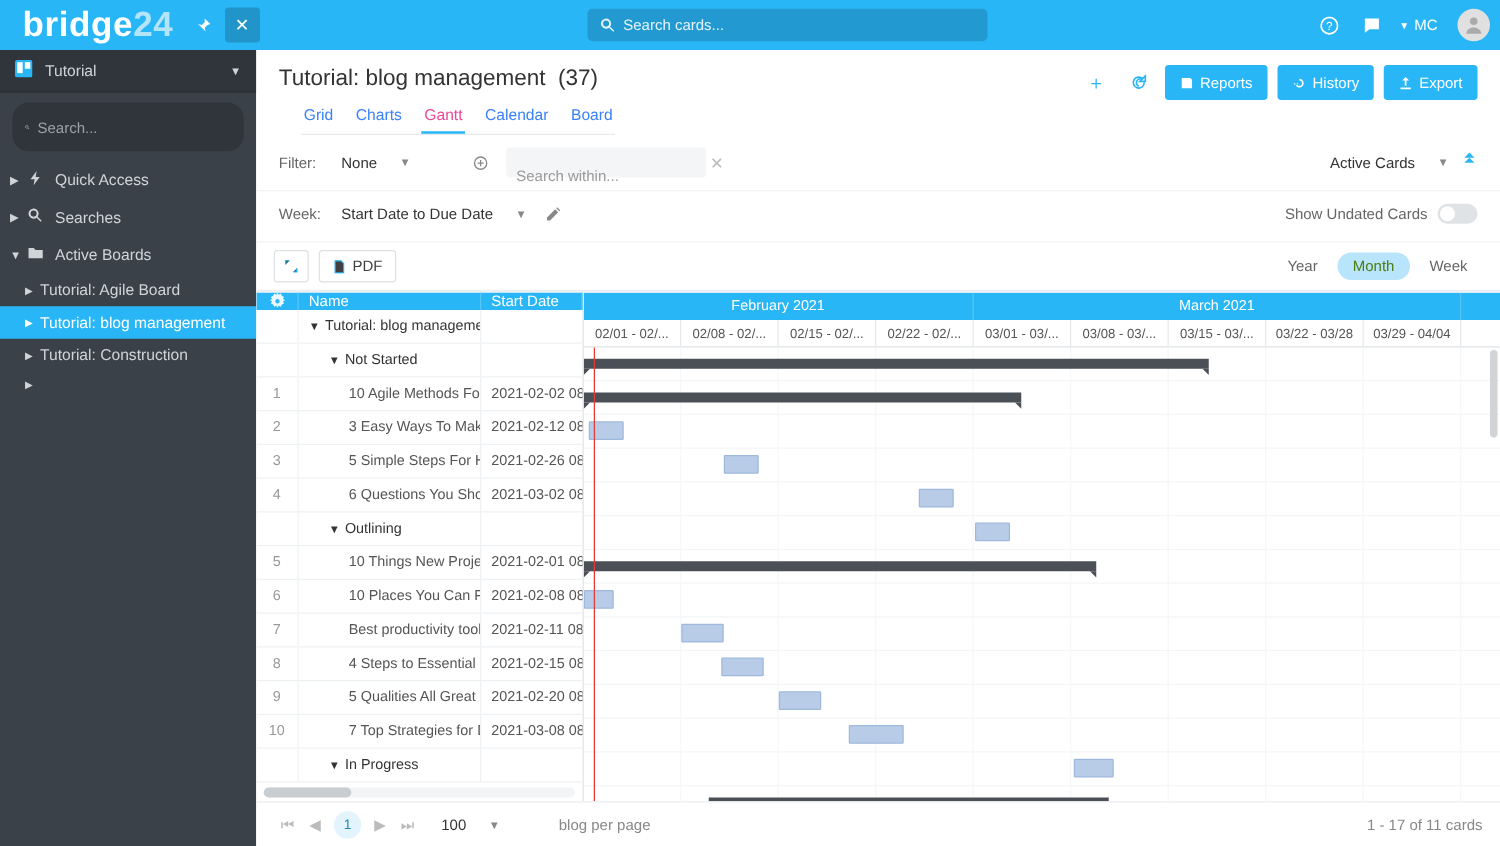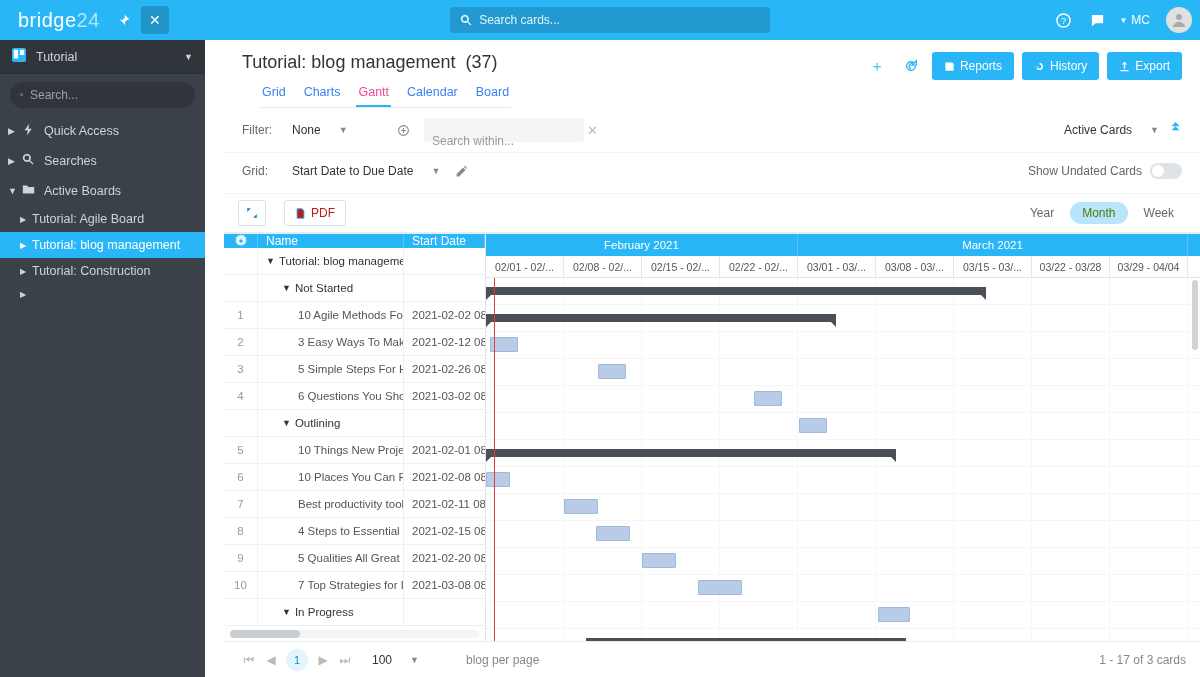--- a/index.html
+++ b/index.html
@@ -1,43 +1,43 @@
 <!DOCTYPE html>
 <html><head>
 <meta charset="utf-8">
 <style>
 * { box-sizing: border-box; margin: 0; padding: 0; }
 html, body { height: 100%; font-family: -apple-system, Helvetica, Arial, sans-serif; font-size: 13px; color: #333; }
 body { display: flex; flex-direction: column; overflow: hidden; }
 
 
 .topbar { height: 40px; background: #29b6f6; display: flex; align-items: center; padding: 0 8px; color: #fff; }
-.logo { font-size: 20px; font-weight: 400; letter-spacing: 0.5px; padding: 0 10px; }
+.logo { font-size: 28px; font-weight: 700; letter-spacing: 0.5px; padding: 0 10px; }
 .logo .num { color: #b2e5fb; }
 .topbar .pin, .topbar .closeside { width: 28px; height: 28px; display: flex; align-items: center; justify-content: center; cursor: pointer; color: #fff; font-size: 14px; }
 .topbar .closeside { background: rgba(0,0,0,.18); border-radius: 3px; margin-left: 3px; }
 .topbar .spacer { flex: 1; }
 .topsearch { width: 320px; height: 26px; background: rgba(0,0,0,.15); border-radius: 4px; display: flex; align-items: center; padding: 0 10px; color: #e3f4fd; font-size: 12px; }
 .topsearch svg { width: 13px; height: 13px; margin-right: 6px; }
 .topsearch input { flex:1; background:transparent; border:none; outline:none; color:#fff; font-size:12px; }
 .topsearch input::placeholder { color:#e3f4fd; }
 .topright { display:flex; align-items:center; gap:10px; margin-left:auto; }
 .topright .icon { width:24px; height:24px; display:flex; align-items:center; justify-content:center; cursor:pointer; }
 .topright .user { display:flex; align-items:center; gap:4px; cursor:pointer; font-size:12px; }
 .avatar { width:26px; height:26px; border-radius:50%; background:#e0e0e0; display:flex; align-items:center; justify-content:center; font-size:16px; color:#aaa; margin-left:6px;}
 
 
-.main { flex:1; display:flex; overflow:hidden;gap:19px; }
+.main { flex:1; display:flex; overflow:hidden; }
 
 
 .sidebar { width:205px; background:#3a4149; color:#cfd4d9; display:flex; flex-direction:column; font-size:12.5px; }
 .side-sel { height:34px; background:#2f353b; display:flex; align-items:center; padding:0 12px; cursor:pointer; border-bottom:1px solid #2a2f34;}
 .side-sel .icon { width:16px; margin-right:8px; color:#29b6f6; }
 .side-sel .caret { margin-left:auto; }
-.side-search { margin:8px 10px; height:26px; background:#2f353b; border-radius:13px; display:flex; align-items:center; padding:12px 10px; }
+.side-search { margin:8px 10px; height:39px; background:#2f353b; border-radius:13px; display:flex; align-items:center; padding:12px 10px; }
 .side-search input { flex:1; background:transparent; border:none; outline:none; color:#cfd4d9; font-size:12px; }
 .side-search input::placeholder { color:#9aa1a8; }
 .side-search svg { width:12px; height:12px; margin-right:6px; fill:#9aa1a8;}
 .side-group { padding:7px 8px; display:flex; align-items:center; cursor:pointer; }
 .side-group .tri { width:10px; margin-right:4px; font-size:9px; }
 .side-group .icon { width:16px; margin-right:6px; }
 .side-item { padding:6px 8px 6px 20px; display:flex; align-items:center; cursor:pointer;}
 .side-item .tri { width:8px; margin-right:4px; font-size:8px; }
 .side-item.active { background:#29b6f6; color:#fff; }
 
@@ -61,21 +61,21 @@
 .searchwithin input { flex:1; border:none; background:transparent; outline:none; font-size:12px;margin-top:21px;}
 .searchwithin input::placeholder { color:#999; }
 .filterbar .right { margin-left:auto; display:flex; align-items:flex-start; gap:10px;}
 .collapse { color:#29b6f6; font-size:14px; cursor:pointer;}
 .viewbar { padding-top:6px; padding-bottom:10px; border-bottom:1px solid #f0f2f3;}
 .viewbar .right { margin-left:auto; display:flex; align-items:center; gap:8px; color:#666;}
 .toggle { width:32px; height:16px; border-radius:8px; background:#dfe3e6; position:relative; cursor:pointer;}
 .toggle::after { content:""; width:12px; height:12px; border-radius:50%; background:#fff; position:absolute; top:2px; left:2px;}
 
 .gantt-toolbar { display:flex; align-items:center; padding:6px 14px; border-bottom:1px solid #eaedef;}
-.gtool { width:28px; height:26px; border:1px solid #dde1e4; border-radius:3px; display:flex; align-items:center; justify-content:center; color:#b91c1c; cursor:pointer; margin-right:18px; font-size:12px;}
+.gtool { width:28px; height:26px; border:1px solid #dde1e4; border-radius:3px; display:flex; align-items:center; justify-content:center; color:#404040; cursor:pointer; margin-right:8px; font-size:12px;}
 .gtool.pdf { width:auto; padding:0 10px; gap:5px;}
 .gantt-toolbar .right { margin-left:auto; display:flex; align-items:center; gap:4px;}
 .zoomopt { padding:4px 12px; border-radius:12px; font-size:12px; color:#666; cursor:pointer;}
 .zoomopt.active { background:#b8e5fb; color:#4d7c0f;}
 
 
 .gantt-wrap { flex:1; display:flex; overflow:hidden; border-top:1px solid #eaedef; }
 .gleft { width:262px; border-right:1px solid #e0e4e7; display:flex; flex-direction:column; position:relative;}
 .ghead { height:44px; background:#29b6f6; color:#fff; display:flex; font-size:12px;}
 .ghead .col { border-right:1px solid #55c5f7; display:flex; align-items:center; padding:0 8px;}
@@ -286,21 +286,21 @@
             <span class="caret">▼</span>
           </span>
         <span class="collapse"><svg width="13" height="13" viewBox="0 0 16 16" fill="#29b6f6">
               <path d="M3 10l5-5 5 5z"></path>
               <path d="M3 15l5-5 5 5z"></path>
             </svg></span>
       </div>
     </div>
 
     <div class="viewbar">
-      <span class="label">Grid:</span>
+      <span class="label">Week:</span>
       <span class="select">
           <span>Start Date to Due Date</span>
           <span class="caret">▼</span>
         </span>
       <span class="iconbtn">
           <svg width="13" height="13" viewBox="0 0 16 16" fill="#888">
             <path d="M2 11l8-8 3 3-8 8H2zM12 1l3 3-1 1-3-3z"></path>
           </svg>
         </span>
       <div class="right">
@@ -643,16 +643,16 @@
       <span class="pgbtn">◀</span>
       <span class="pgnum">1</span>
       <span class="pgbtn">▶</span>
       <span class="pgbtn">⏭</span>
       <span style="width:16px"></span>
       <span class="select">
           <span>100</span>
           <span class="caret">▼</span>
         </span>
       <span style="margin-left:4px">blog per page</span>
-      <span class="right">1 - 17 of 3 cards</span>
+      <span class="right">1 - 17 of 11 cards</span>
     </div>
   </div>
 </div>
 
 </body></html>

